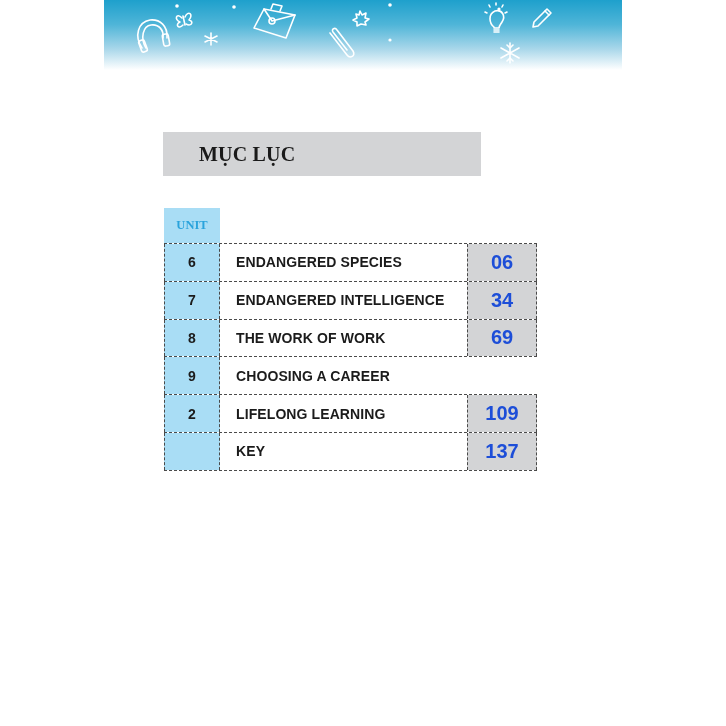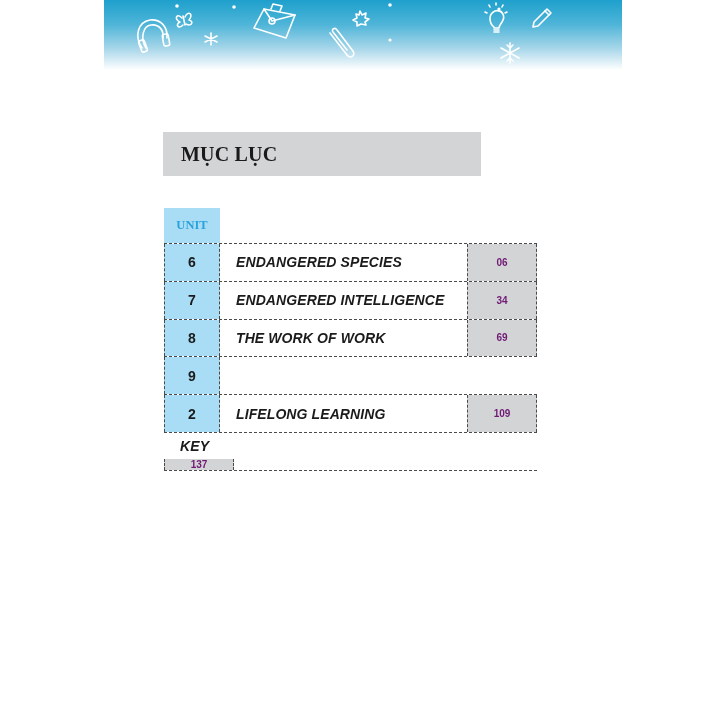--- a/index.html
+++ b/index.html
@@ -32,21 +32,21 @@
       position: absolute;
       left: 163px;
       top: 132px;
       width: 318px;
       height: 44px;
       background: #d3d4d6;
       display: flex;
       align-items: center;
     }
     .title-text {
-      margin-left: 18px;
+      margin-left: 36px;
       font-family: "Liberation Serif", serif;
       font-weight: bold;
       font-size: 20px;
       color: #1a1a1a;
       letter-spacing: 0.2px;
     }
     .toc {
       position: absolute;
       left: 164px;
       top: 208px;
@@ -71,31 +71,30 @@
     .cell-title {
       flex: 1;
       display: flex;
       align-items: center;
       padding-left: 16px;
       font-weight: bold;
       font-size: 14px;
       color: #1b1b1b;
       letter-spacing: 0.1px;
       box-sizing: border-box;
-      font-style: italic;
     }
     .cell-page {
       width: 70px;
       background: #d3d4d6;
       display: flex;
       align-items: center;
       justify-content: center;
       font-weight: bold;
-      font-size: 10px;
-      color: #701a75;
+      font-size: 20px;
+      color: #1d4ed8;
       box-sizing: border-box;
     }
     .header-row {
       height: 35px;
       gap: 14px;
     }
     .header-row .cell-unit,
     .header-row .cell-page {
       font-family: "Liberation Serif", serif;
       font-weight: bold;
@@ -103,21 +102,20 @@
       color: #2aa3dc;
     }
     .header-row .cell-title {
       background: #ffffff;
     }
     .body-row {
       border-top: 1.5px dashed #4a4a4a;
     }
     .body-row.last {
       border-bottom: 1.5px dashed #4a4a4a;
-      flex-direction: column;
     }
     .body-row .cell-unit {
       border-left: 1.5px dashed #4a4a4a;
       border-right: 1.5px dashed #4a4a4a;
     }
     .body-row .cell-page {
       border-left: 1.5px dashed #4a4a4a;
       border-right: 1.5px dashed #4a4a4a;
     }
   </style>
@@ -208,20 +206,21 @@
   </div>
 
   <div class="toc-row body-row">
     <div class="cell-unit">8</div>
     <div class="cell-title">THE WORK OF WORK</div>
     <div class="cell-page">69</div>
   </div>
 
   <div class="toc-row body-row">
     <div class="cell-unit">9</div>
+    <div class="cell-title">CHOOSING A CAREER</div>
   </div>
 
   <div class="toc-row body-row">
     <div class="cell-unit">2</div>
     <div class="cell-title">LIFELONG LEARNING</div>
     <div class="cell-page">109</div>
   </div>
 
   <div class="toc-row body-row last">
     <div class="cell-unit"></div>

